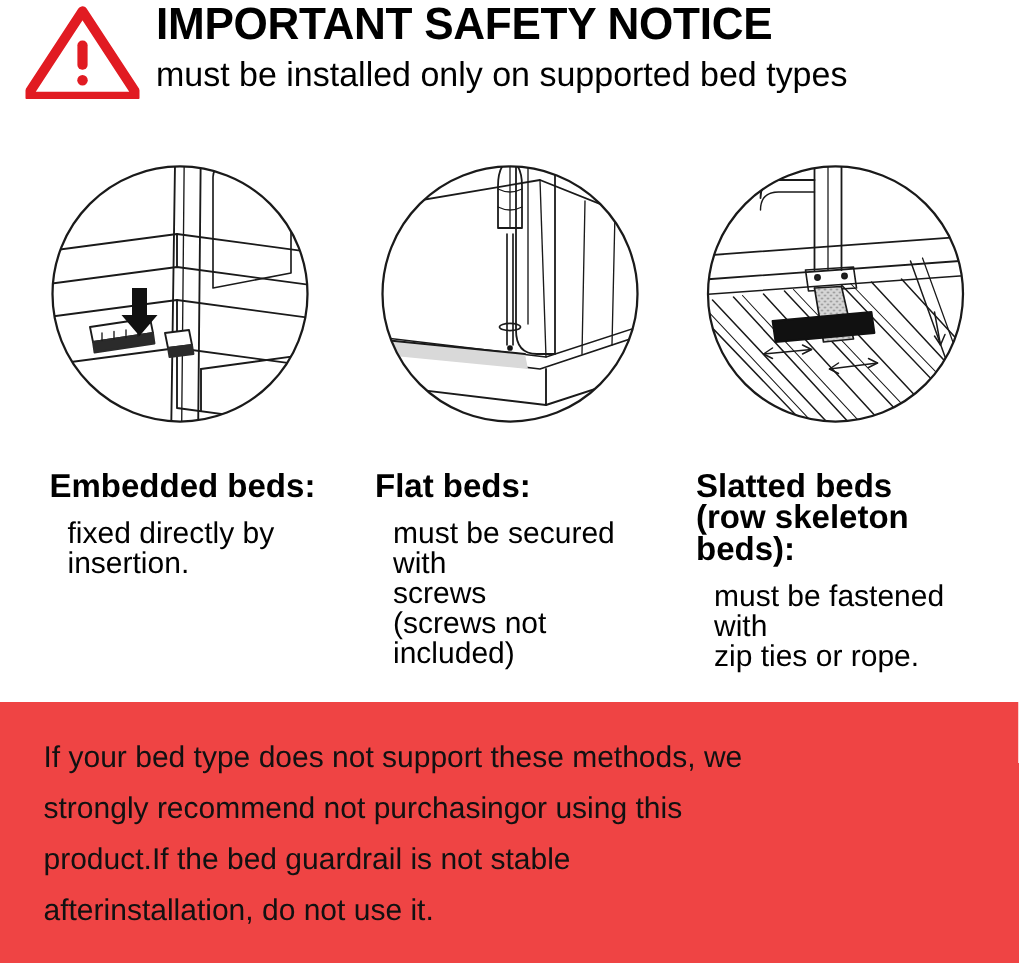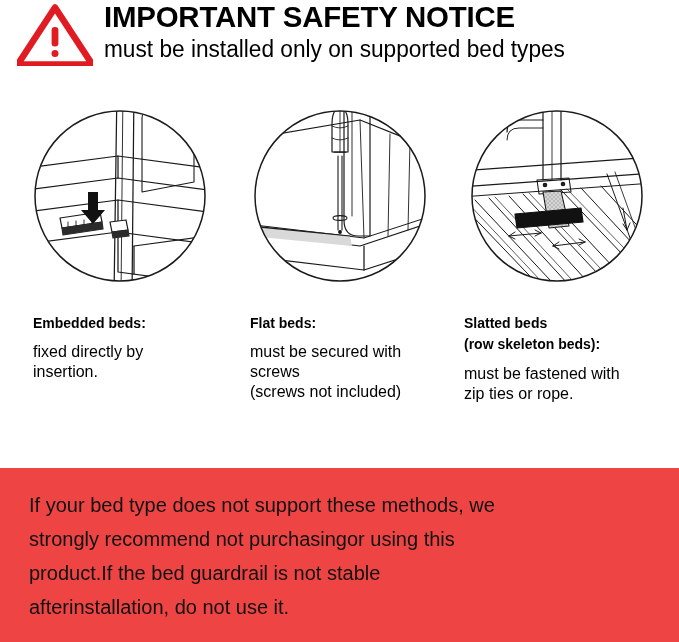--- a/index.html
+++ b/index.html
@@ -88,31 +88,31 @@
   }
   .caption {
     position: absolute;
     top: 0;
   }
   #caption-1 { left: 33px;  width: 205px; }
   #caption-2 { left: 250px; width: 205px; }
   #caption-3 { left: 464px; width: 210px; }
 
   .cap-title {
-    font-size: 14px;
+    font-size: 22px;
     font-weight: bold;
     line-height: 21px;
     margin: 0 0 8px 0;
     white-space: pre-line;
   }
   .cap-body {
-    font-size: 16px;
+    font-size: 20px;
     font-weight: normal;
     line-height: 20px;
-    margin: 0;
+    margin: 12px;
     white-space: pre-line;
   }
   #caption-3 .cap-title { margin-bottom: 9px; }
 
   
   #bottom-note {
     position: absolute;
     left: 0;
     top: 468px;
     width: 679px;

